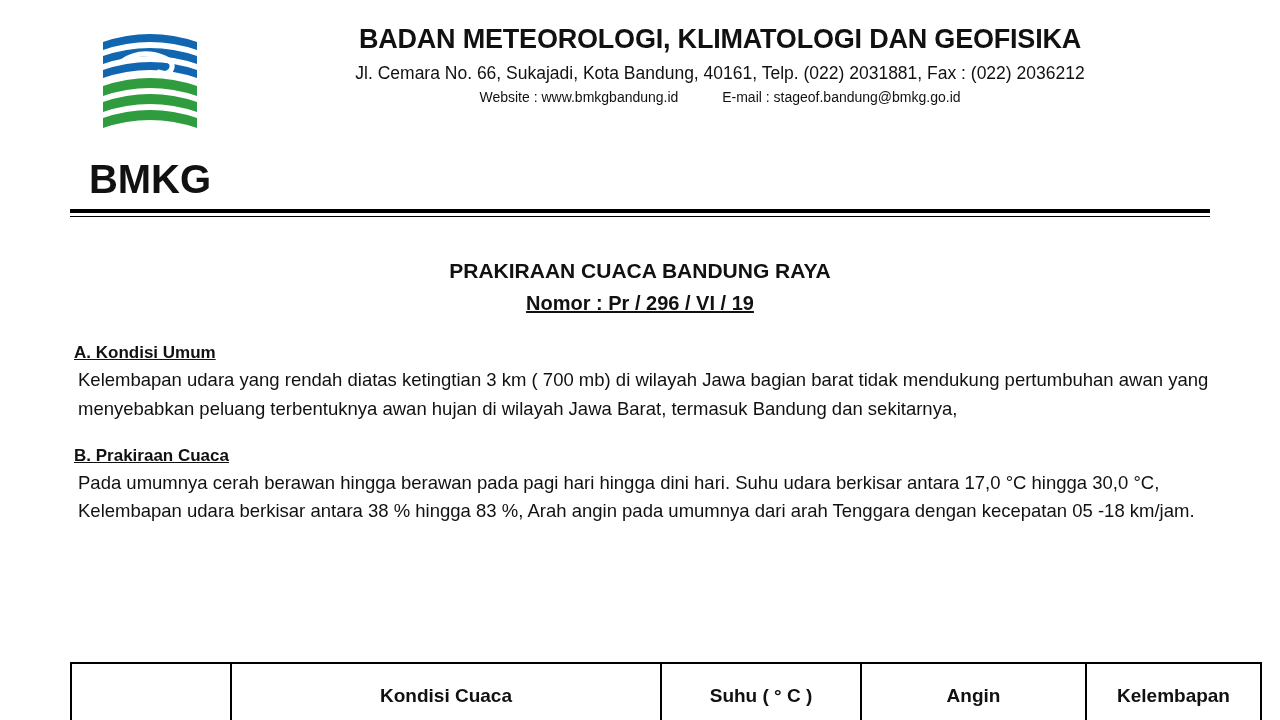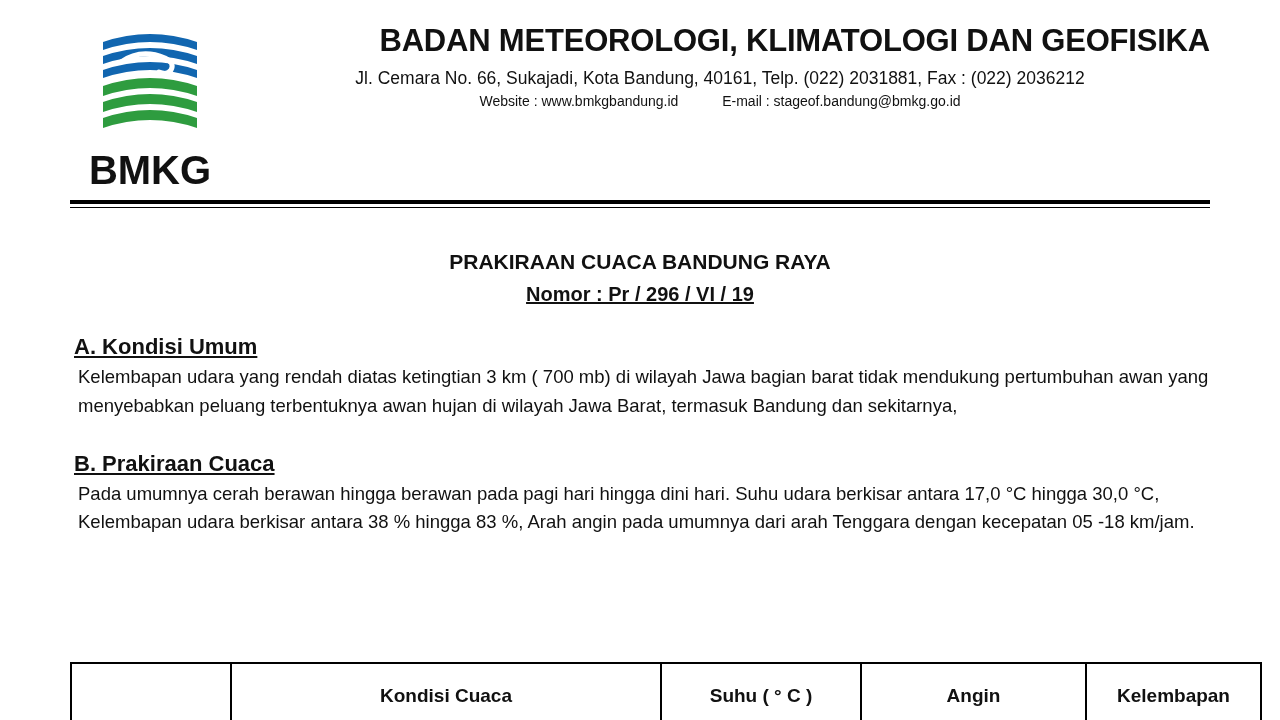--- a/index.html
+++ b/index.html
@@ -28,20 +28,21 @@
     align-items: flex-start;
     padding-top: 8px;
   }
   .logo-block {
     width: 160px;
     flex: 0 0 160px;
     display: flex;
     flex-direction: column;
     align-items: center;
     padding-top: 10px;
+    gap: 9px;
   }
   .logo-mark {
     width: 118px;
     height: 120px;
     position: relative;
   }
   .logo-mark svg { display: block; }
   .logo-text {
     font-weight: bold;
     font-size: 40px;
@@ -49,26 +50,25 @@
     line-height: 1;
     color: #111111;
     margin-top: 2px;
   }
   .head-text {
     flex: 1 1 auto;
     text-align: center;
     padding-top: 6px;
   }
   .org-line1 {
-    font-size: 31px;
+    font-size: 27px;
     font-weight: bold;
     line-height: 1.12;
     letter-spacing: -0.2px;
     white-space: nowrap;
-    text-align: right;
   }
   .org-line2 {
     font-size: 31px;
     font-weight: bold;
     line-height: 1.12;
     letter-spacing: -0.2px;
     white-space: nowrap;
     margin-top: 2px;
   }
   .addr-line {
@@ -115,32 +115,32 @@
     margin-top: 5px;
   }
   .doc-number span { text-decoration: underline; }
 
   
   .section {
     margin-top: 26px;
     padding-left: 4px;
   }
   .section-heading {
-    font-size: 22px;
+    font-size: 17px;
     font-weight: bold;
     text-decoration: underline;
     margin-bottom: 3px;
   }
   .section-body {
     font-size: 18.5px;
     line-height: 1.55;
     text-align: left;
     padding-left: 4px;
   }
-  .section + .section { margin-top: 30px; }
+  .section + .section { margin-top: 22px; }
 
   
   .forecast-table {
     position: absolute;
     left: 70px;
     right: 70px;
     bottom: 0;
     width: 1140px;
     border-collapse: collapse;
     table-layout: fixed;

